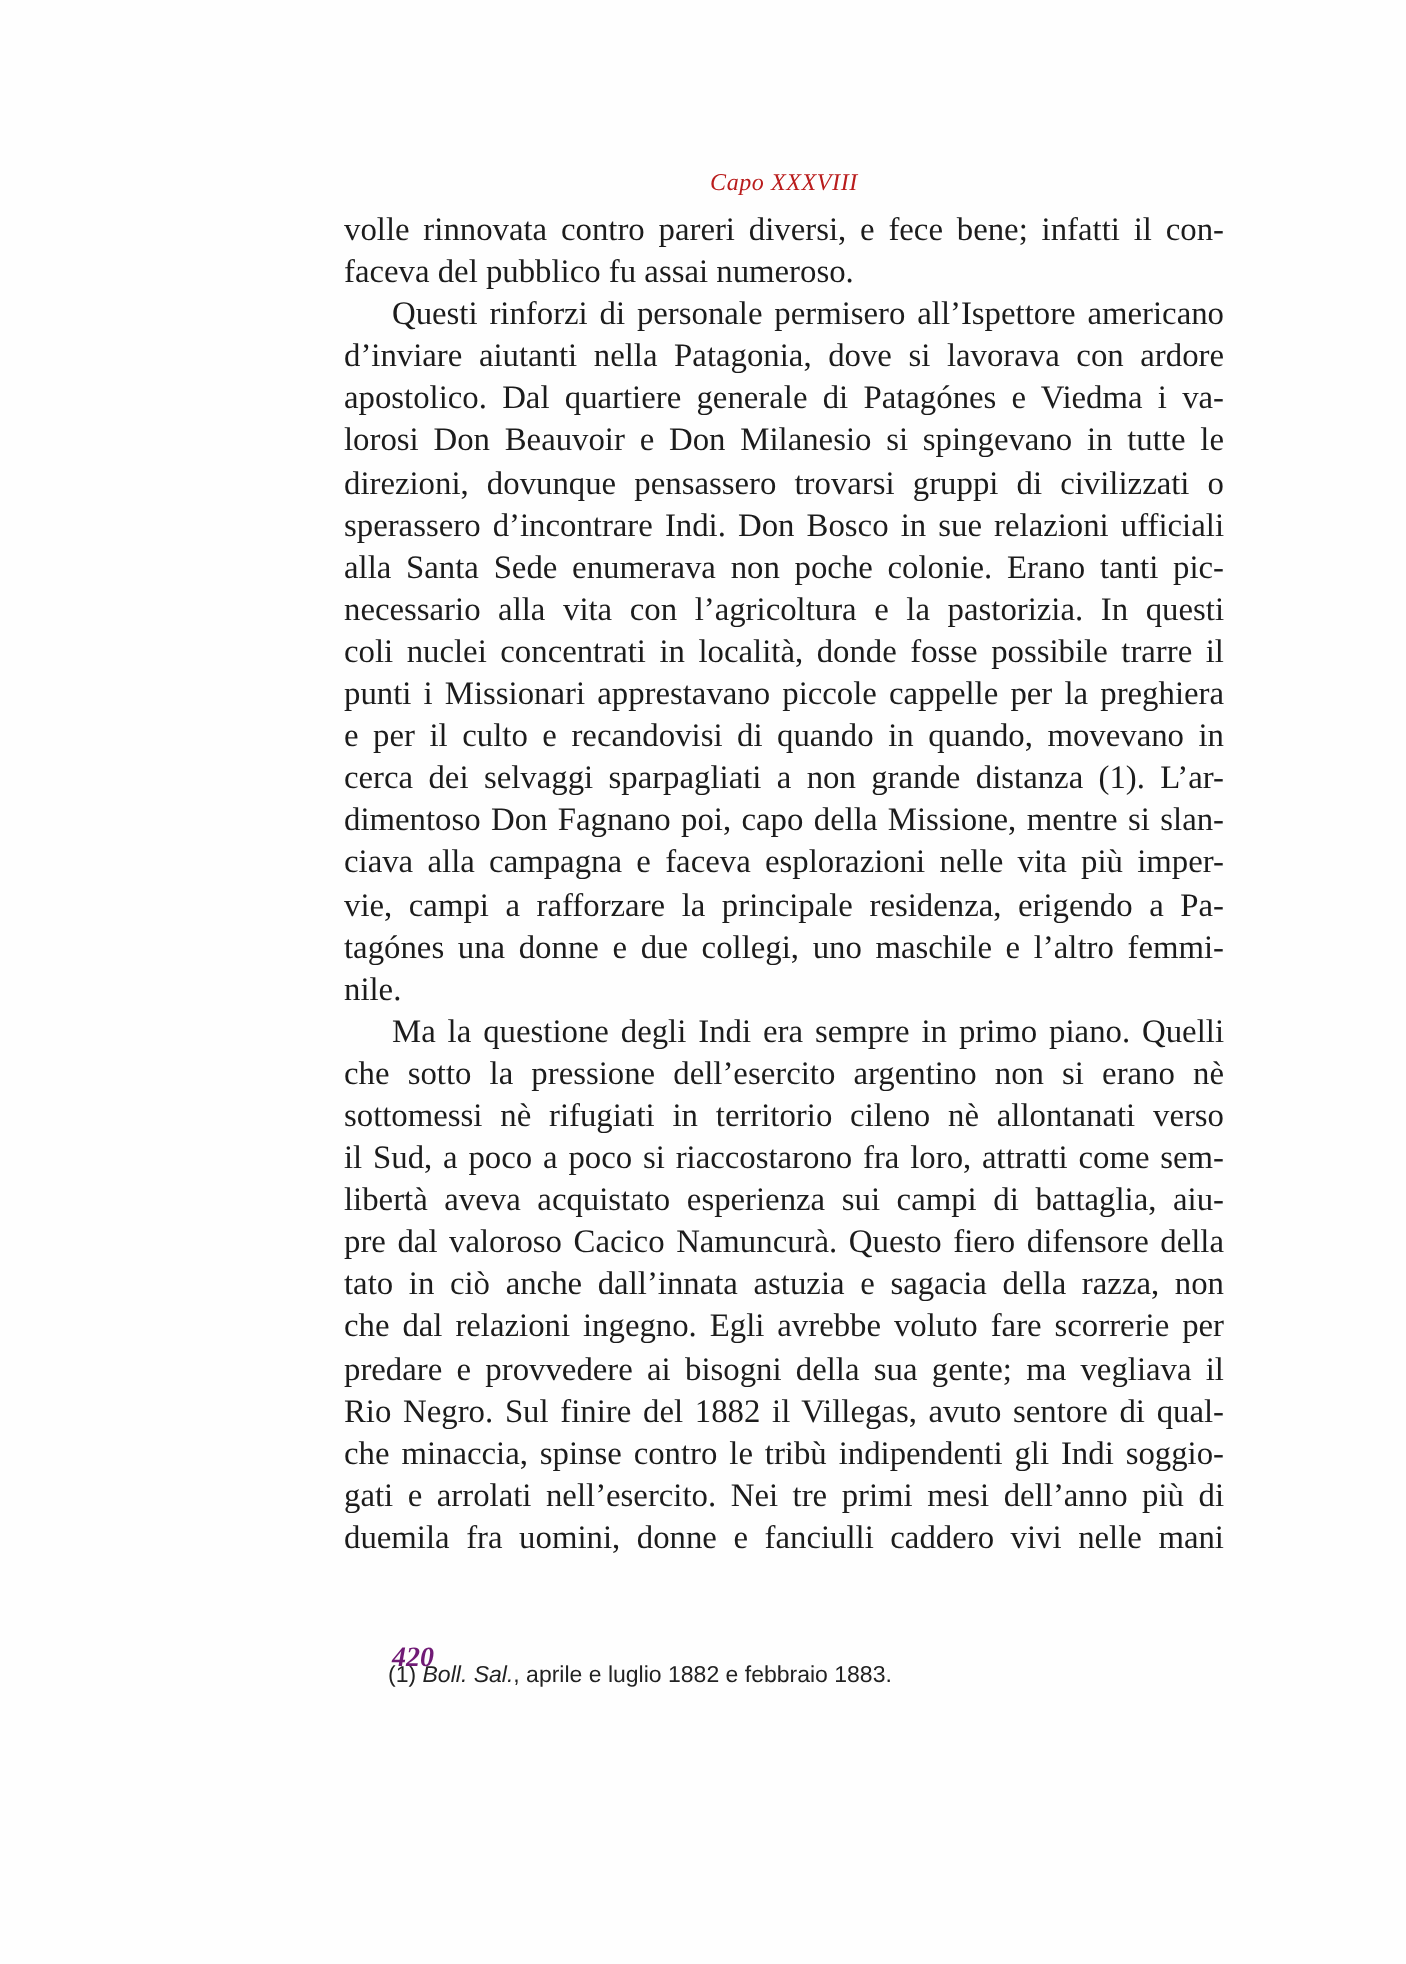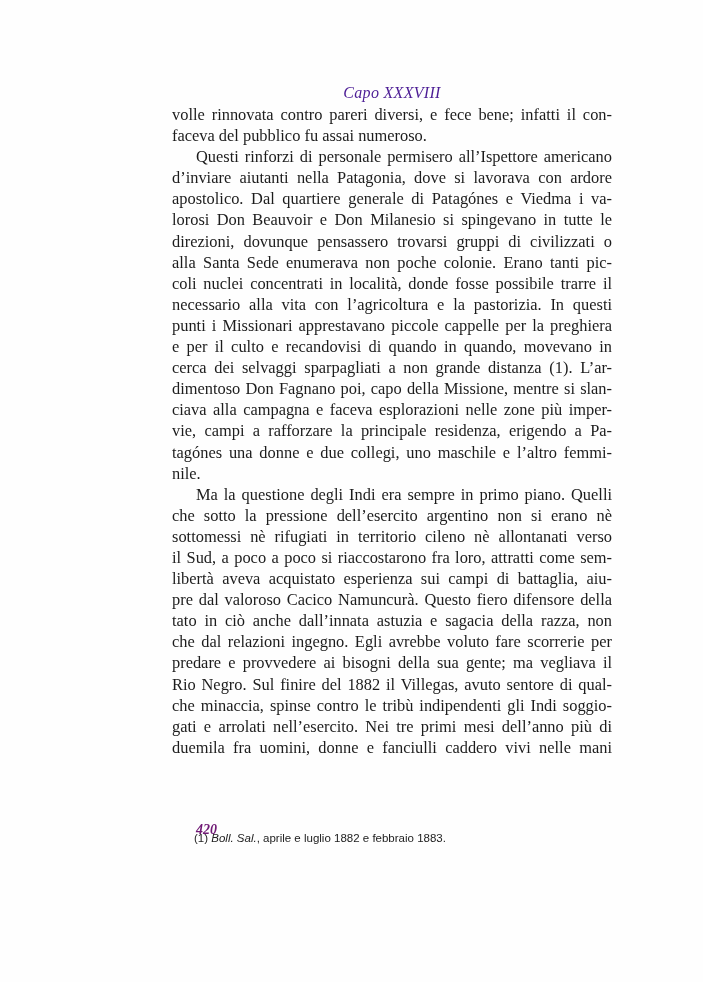--- a/index.html
+++ b/index.html
@@ -24,23 +24,23 @@
       background: #fefefe;
     }
     .running-head {
       position: absolute;
       top: 84px;
       left: 172px;
       width: 440px;
       text-align: center;
       font-family: "Liberation Serif", serif;
       font-style: italic;
-      font-size: 16px;
+      font-size: 12px;
       letter-spacing: 0.3px;
-      color: #4c1d95;
+      color: #b91c1c;
     }
     .body-text {
       position: absolute;
       top: 104px;
       left: 172px;
       width: 440px;
       font-family: "Liberation Serif", serif;
       font-size: 16.4px;
       line-height: 21.1px;
       color: #1c1c1c;
@@ -89,28 +89,29 @@
   <div class="running-head">Capo XXXVIII</div>
 
   <div class="body-text" id="body-text">
       <span class="line">volle rinnovata contro pareri diversi, e fece bene; infatti il con-</span>
       <span class="line last">faceva del pubblico fu assai numeroso.</span>
       <span class="line indent">Questi rinforzi di personale permisero all’Ispettore americano</span>
       <span class="line">d’inviare aiutanti nella Patagonia, dove si lavorava con ardore</span>
       <span class="line">apostolico. Dal quartiere generale di Patagónes e Viedma i va-</span>
       <span class="line">lorosi Don Beauvoir e Don Milanesio si spingevano in tutte le</span>
       <span class="line">direzioni, dovunque pensassero trovarsi gruppi di civilizzati o</span>
+      <span class="line">sperassero d’incontrare Indi. Don Bosco in sue relazioni ufficiali</span>
       <span class="line">alla Santa Sede enumerava non poche colonie. Erano tanti pic-</span>
+      <span class="line">necessario alla vita con l’agricoltura e la pastorizia. In questi</span>
       <span class="line">coli nuclei concentrati in località, donde fosse possibile trarre il</span>
-      <span class="line">necessario alla vita con l’agricoltura e la pastorizia. In questi</span>
       <span class="line">punti i Missionari apprestavano piccole cappelle per la preghiera</span>
       <span class="line">e per il culto e recandovisi di quando in quando, movevano in</span>
       <span class="line">cerca dei selvaggi sparpagliati a non grande distanza (1). L’ar-</span>
       <span class="line">dimentoso Don Fagnano poi, capo della Missione, mentre si slan-</span>
-      <span class="line">ciava alla campagna e faceva esplorazioni nelle zone più imper-</span>
+      <span class="line">ciava alla campagna e faceva esplorazioni nelle vita più imper-</span>
       <span class="line">vie, campi a rafforzare la principale residenza, erigendo a Pa-</span>
       <span class="line">tagónes una donne e due collegi, uno maschile e l’altro femmi-</span>
       <span class="line last">nile.</span>
       <span class="line indent">Ma la questione degli Indi era sempre in primo piano. Quelli</span>
       <span class="line">che sotto la pressione dell’esercito argentino non si erano nè</span>
       <span class="line">sottomessi nè rifugiati in territorio cileno nè allontanati verso</span>
       <span class="line">il Sud, a poco a poco si riaccostarono fra loro, attratti come sem-</span>
       <span class="line">libertà aveva acquistato esperienza sui campi di battaglia, aiu-</span>
       <span class="line">pre dal valoroso Cacico Namuncurà. Questo fiero difensore della</span>
       <span class="line">tato in ciò anche dall’innata astuzia e sagacia della razza, non</span>

